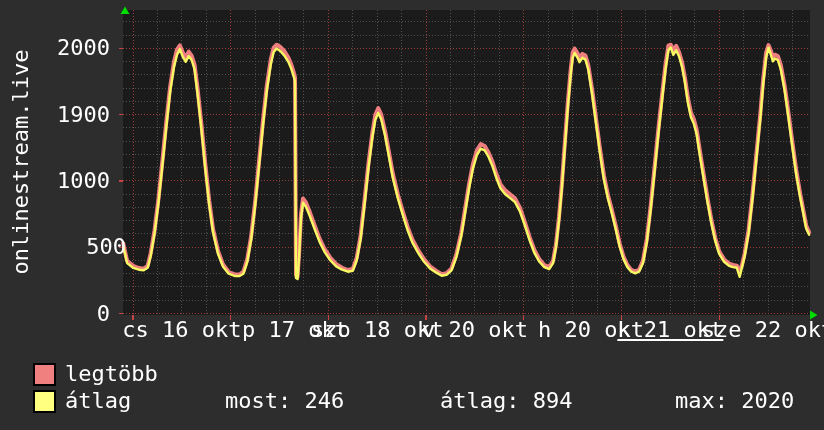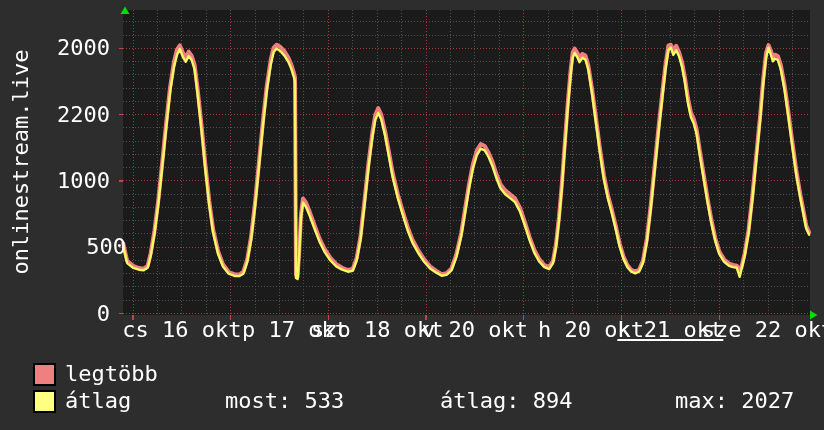--- a/index.html
+++ b/index.html
@@ -107,21 +107,21 @@
       <line x1="123" x2="810" y1="48.30000000000001" y2="48.30000000000001" stroke="#9e3b3b" stroke-width="1" stroke-dasharray="1 2" shape-rendering="crispEdges"></line>
       <line x1="118.5" x2="123" y1="48.30000000000001" y2="48.30000000000001" stroke="#c84444" stroke-width="1.3" shape-rendering="crispEdges"></line>
       <polyline points="123.2,243.2 127.1,260.7 133.0,265.8 138.9,268.0 143.7,268.7 147.7,265.8 150.6,253.6 154.5,230.6 158.4,199.2 162.3,161.7 166.2,122.8 170.1,87.0 174.0,61.8 177.0,49.6 179.9,45.4 182.8,52.5 185.8,57.6 188.7,51.6 191.6,55.6 194.6,64.9 197.5,88.1 201.4,124.1 205.3,164.3 209.2,200.5 213.1,229.3 218.0,250.9 222.9,264.2 228.7,272.0 234.6,274.4 239.5,274.5 243.4,271.7 247.3,259.1 251.2,235.9 255.1,201.9 259.0,161.7 262.9,121.5 266.8,85.7 270.8,59.2 273.7,47.6 276.6,44.7 280.5,47.0 284.4,51.2 288.3,57.6 291.3,64.5 293.7,72.2 295.0,77.2 296.0,275.0 297.6,276.6 299.1,253.2 301.0,214.1 303.0,198.4 305.9,202.4 309.8,212.1 314.7,225.7 319.6,238.6 324.5,248.8 330.4,257.8 336.2,264.2 342.1,267.8 347.9,270.0 352.8,268.9 356.7,257.8 360.6,235.9 364.5,200.5 368.5,163.0 372.4,132.5 375.3,114.9 378.2,108.2 381.2,114.6 385.1,131.2 389.0,152.4 392.9,174.0 397.8,194.2 402.7,211.1 407.5,226.6 412.4,239.5 418.3,250.4 424.1,259.4 430.0,266.4 435.9,270.7 441.7,274.3 446.6,273.1 451.5,268.4 456.4,254.2 461.3,232.6 465.2,208.1 469.1,183.8 473.0,163.7 476.9,150.4 480.8,144.0 484.7,146.0 488.6,152.7 492.5,161.9 496.4,174.0 500.4,184.2 505.2,190.4 510.1,194.4 515.0,198.4 519.9,207.7 524.8,222.0 529.7,237.4 534.5,250.2 539.4,259.4 544.3,265.0 549.2,267.1 553.1,260.7 556.0,244.2 559.0,217.0 561.9,183.3 564.8,143.1 567.8,102.9 570.7,69.5 572.7,52.5 574.6,48.6 577.5,53.3 579.5,58.1 582.4,53.9 585.4,55.6 588.3,65.3 592.2,90.1 596.1,119.2 600.0,148.7 603.9,175.3 607.8,194.4 611.7,209.1 615.6,225.3 619.5,243.0 623.5,256.5 627.4,265.0 631.3,269.9 635.2,271.6 639.1,269.7 643.0,260.5 646.9,238.6 650.8,204.8 654.7,165.7 658.6,126.8 662.5,91.0 665.5,64.5 668.4,45.6 670.8,44.7 673.3,50.3 676.2,45.9 679.1,52.3 682.1,62.6 685.0,78.1 687.9,98.0 690.9,112.6 693.8,119.1 696.7,129.8 699.7,149.7 703.6,174.0 707.5,198.1 711.4,220.0 715.3,238.2 719.2,251.2 724.1,259.4 729.0,263.6 732.9,265.0 736.8,265.8 739.7,269.7 741.7,266.3 744.6,253.6 748.5,230.5 752.4,195.5 756.3,154.9 760.2,114.9 763.2,79.1 766.1,52.5 768.5,45.1 771.0,51.0 772.9,57.1 774.9,54.7 777.8,56.0 780.8,64.9 784.7,86.1 788.6,113.9 792.5,143.1 796.4,171.4 800.3,194.4 803.2,209.3 806.2,225.5 809.1,232.3" fill="none" stroke="#ef7f7f" stroke-width="4" stroke-linejoin="round" stroke-linecap="round"></polyline>
       <polyline points="123.2,245.9 127.1,263.1 133.0,267.8 138.9,269.7 143.7,270.3 147.7,267.8 150.6,256.5 154.5,233.9 158.4,203.4 162.3,166.3 166.2,127.9 170.1,92.1 174.0,66.9 177.0,54.9 179.9,49.0 182.8,56.9 185.8,61.8 188.7,56.0 191.6,60.0 194.6,69.5 197.5,93.4 201.4,129.2 205.3,169.0 209.2,204.8 213.1,232.6 218.0,253.8 222.9,266.4 228.7,273.7 234.6,276.0 239.5,276.1 243.4,273.7 247.3,261.8 251.2,239.2 255.1,206.1 259.0,166.3 262.9,126.5 266.8,90.7 270.8,64.2 273.7,52.0 276.6,48.6 280.5,51.2 284.4,55.6 288.3,61.8 291.3,68.9 293.7,76.4 295.0,81.5 296.0,278.0 297.6,279.0 299.1,256.5 301.0,218.0 303.0,202.8 305.9,206.8 309.8,216.0 314.7,229.3 319.6,241.9 324.5,251.8 330.4,260.5 336.2,266.4 342.1,269.7 347.9,271.7 352.8,270.8 356.7,260.5 360.6,239.2 364.5,204.8 368.5,167.6 372.4,137.1 375.3,119.9 378.2,113.0 381.2,119.2 385.1,135.8 389.0,157.0 392.9,178.2 397.8,198.1 402.7,214.7 407.5,230.0 412.4,242.6 418.3,253.2 424.1,261.8 430.0,268.4 435.9,272.4 441.7,275.8 446.6,274.8 451.5,270.4 456.4,257.1 461.3,235.9 465.2,212.1 469.1,188.2 473.0,168.3 476.9,155.0 480.8,148.7 484.7,150.4 488.6,157.0 492.5,166.3 496.4,178.2 500.4,188.2 505.2,194.2 510.1,198.1 515.0,202.1 519.9,211.4 524.8,225.3 529.7,240.6 534.5,253.2 539.4,261.8 544.3,267.1 549.2,269.1 553.1,263.1 556.0,247.2 559.0,220.7 561.9,187.5 564.8,147.8 567.8,108.0 570.7,74.8 572.7,57.6 574.6,52.9 577.5,57.6 579.5,62.2 582.4,57.8 585.4,59.6 588.3,69.5 592.2,94.7 596.1,123.9 600.0,153.1 603.9,179.6 607.8,198.1 611.7,212.7 615.6,228.6 619.5,245.9 623.5,259.1 627.4,267.1 631.3,271.7 635.2,273.3 639.1,271.7 643.0,263.1 646.9,241.9 650.8,208.7 654.7,170.3 658.6,131.8 662.5,96.0 665.5,69.5 668.4,50.3 670.8,47.6 673.3,54.9 676.2,50.3 679.1,56.5 682.1,67.1 685.0,82.8 687.9,102.7 690.9,117.3 693.8,123.6 696.7,134.5 699.7,154.4 703.6,178.2 707.5,202.1 711.4,223.3 715.3,241.2 719.2,253.8 724.1,261.8 729.0,265.8 732.9,267.1 736.8,267.8 739.7,276.8 741.7,268.4 744.6,256.5 748.5,233.9 752.4,199.5 756.3,159.7 760.2,119.9 763.2,84.1 766.1,57.6 768.5,47.6 771.0,55.2 772.9,61.3 774.9,58.6 777.8,60.0 780.8,69.5 784.7,90.7 788.6,118.6 792.5,147.8 796.4,175.6 800.3,198.1 803.2,212.7 806.2,228.6 809.1,234.7" fill="none" stroke="#f8f862" stroke-width="2.4" stroke-linejoin="round" stroke-linecap="round"></polyline>
       <polygon points="120.5,14 129.5,14 125,6.5" fill="#00dd00"></polygon>
       <polygon points="810,310.5 810,319.5 817.5,315" fill="#00dd00"></polygon>
     </svg>
 
   <div id="ylabels">
       <div class="ylabel" style="top: 37.3px;">2000</div>
-      <div class="ylabel" style="top: 103.6px;">2200</div>
+      <div class="ylabel" style="top: 103.6px;">1900</div>
       <div class="ylabel" style="top: 169.9px;">1000</div>
       <div class="ylabel" style="top: 236.2px; margin-left: 16px;">500</div>
       <div class="ylabel" style="top: 302.5px;">0</div>
     </div>
   <div id="xlabels">
       <div class="xlabel" style="left: 181.85px;">cs 16 okt</div>
       <div class="xlabel" style="left: 295px;">p 17 okt</div>
       <div class="xlabel" style="left: 377.25px;">szo 18 okt</div>
       <div class="xlabel" style="left: 474.95px;">v 20 okt</div>
       <div class="xlabel" style="left: 557px; margin-left: 34px;">h 20 okt</div>
@@ -131,16 +131,16 @@
 
   <div class="legend-row row1">
     <span class="swatch" id="sw0" style="background: rgb(240, 128, 128);"></span>
     <span class="ltext">legtöbb</span>
   </div>
   <div class="legend-row row2">
     <span class="swatch" id="sw1" style="background: rgb(255, 255, 128);"></span>
     <span class="ltext">átlag</span>
   </div>
 
-  <div class="stat s1">most: 533</div>
+  <div class="stat s1">most: 246</div>
   <div class="stat s2">átlag: 894</div>
-  <div class="stat s3">max: 2027</div>
+  <div class="stat s3">max: 2020</div>
 </div>
 
 </body></html>

